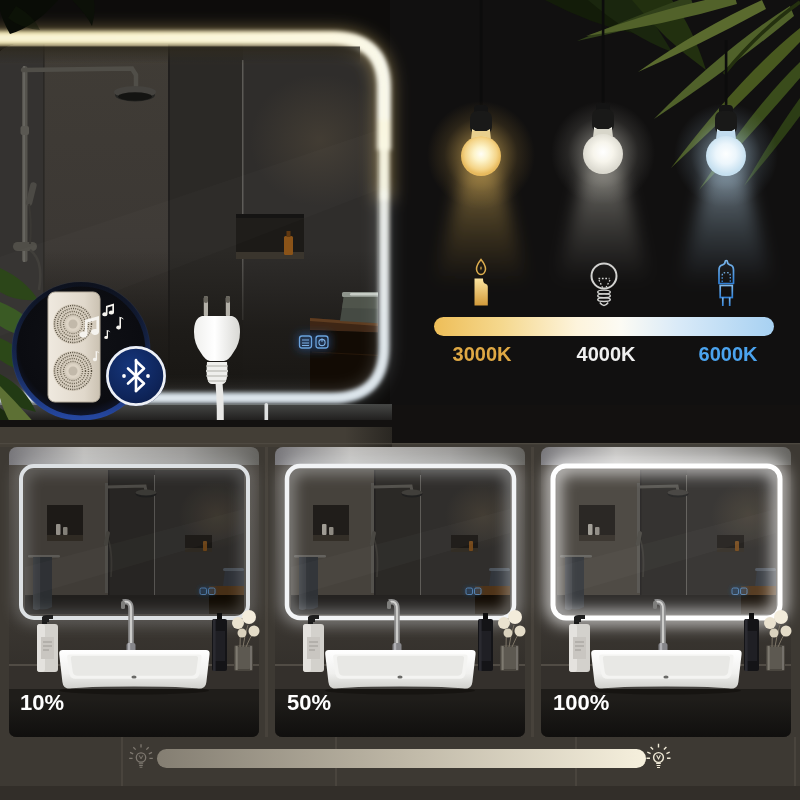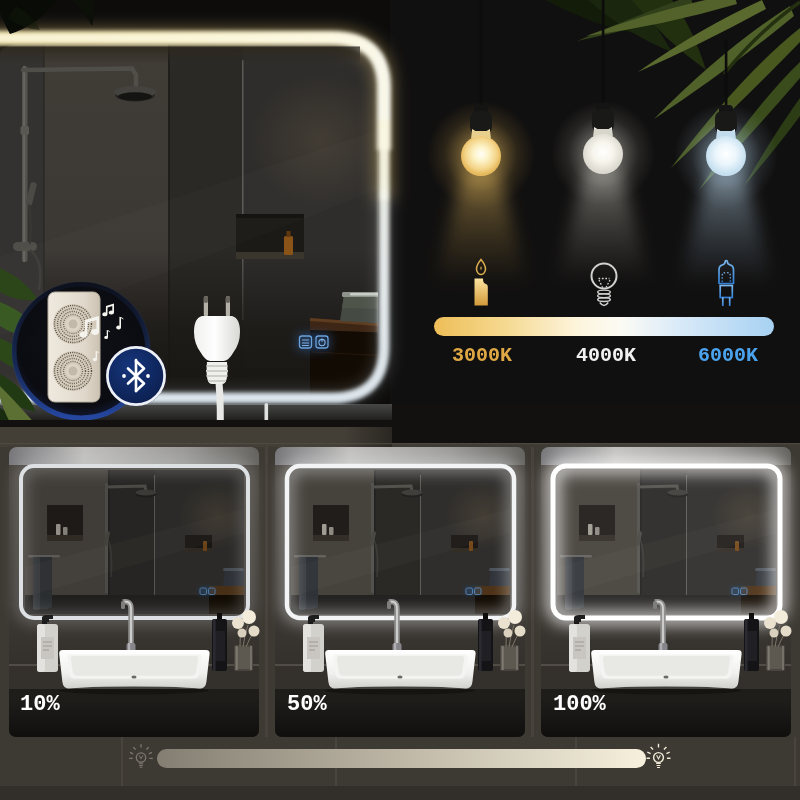--- a/index.html
+++ b/index.html
@@ -1,17 +1,17 @@
 <!DOCTYPE html>
 <html><head>
 <meta charset="utf-8">
 <style>
   html,body{margin:0;padding:0;background:#000;}
   #stage{width:800px;height:800px;position:relative;overflow:hidden;background:#0d0c0b;
-         font-family:Liberation Mono, monospace;}
+         font-family:Liberation Sans, sans-serif;}
   svg{display:block}
 </style>
 </head>
 <body>
 <div id="stage">
 <svg width="800" height="800" viewBox="0 0 800 800" xmlns="http://www.w3.org/2000/svg">
 <defs>
   <linearGradient id="ledTop" x1="0" y1="0" x2="1" y2="0">
     <stop offset="0" stop-color="#efe3ae"></stop>
     <stop offset="0.55" stop-color="#f7eec4"></stop>

